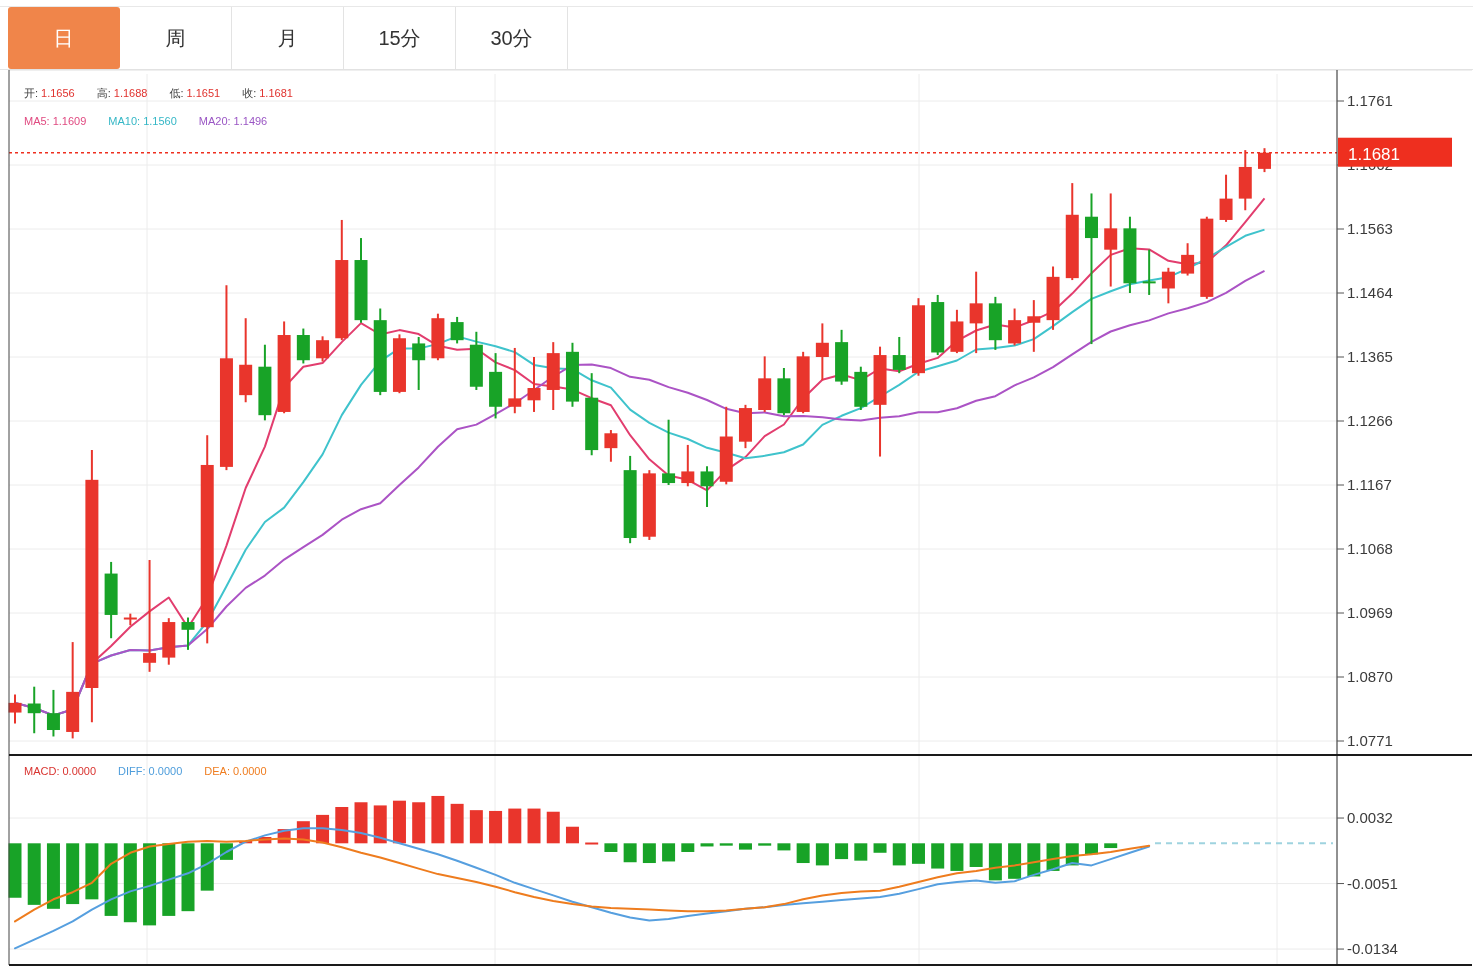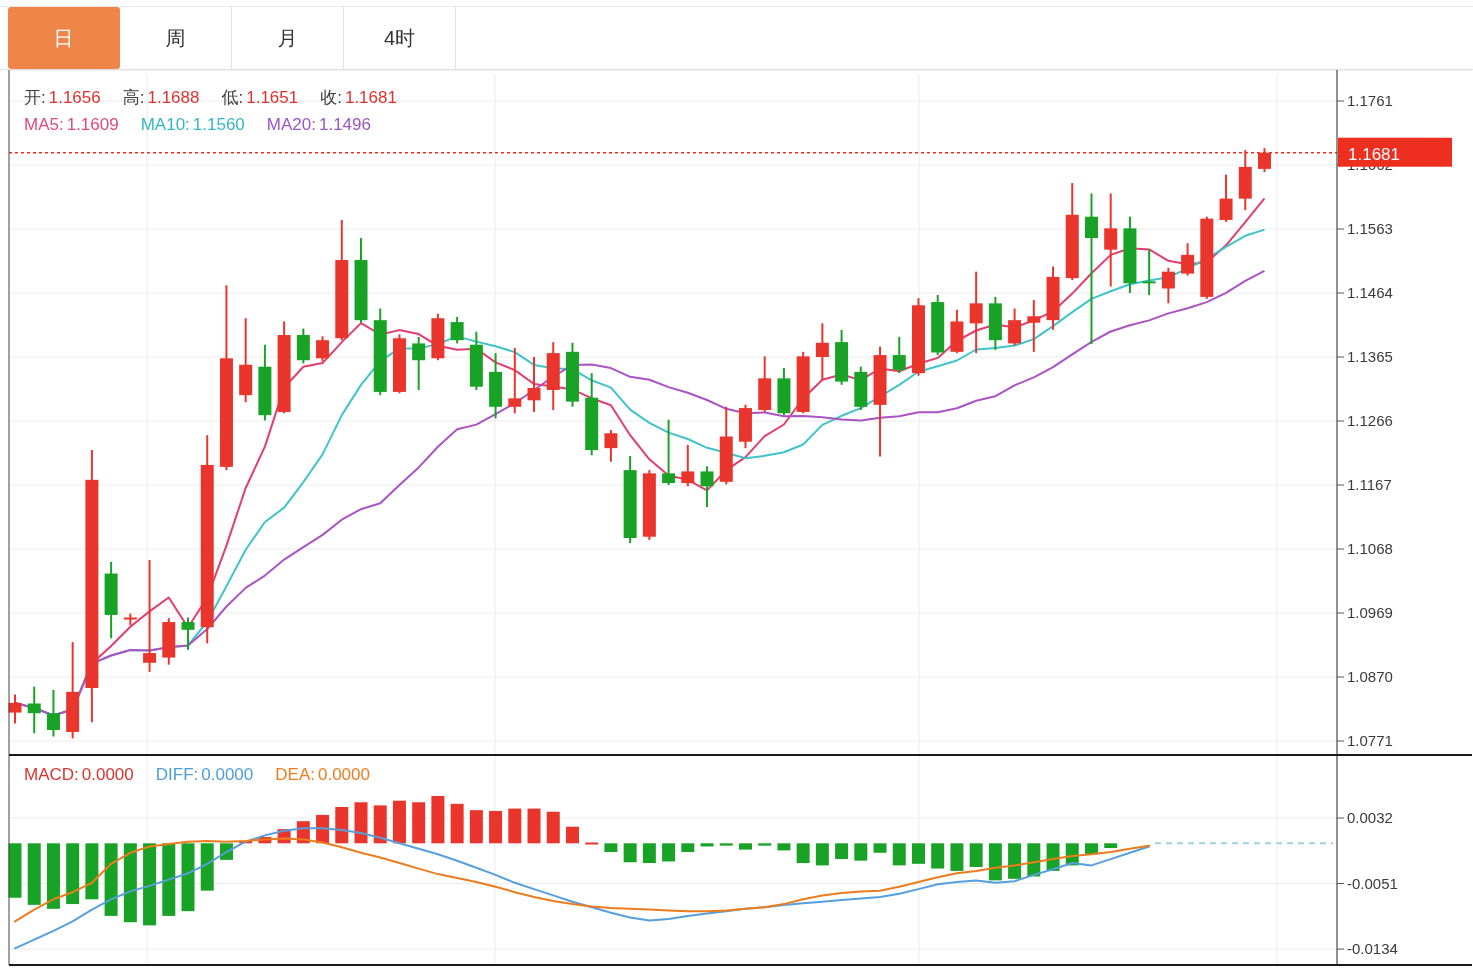--- a/index.html
+++ b/index.html
@@ -6,36 +6,37 @@
   body{font-family:"Liberation Sans","DejaVu Sans",sans-serif;}
   #app{position:relative;width:1473px;height:969px;background:#fff;overflow:hidden;}
   
   #tabbar{position:absolute;left:0;top:6px;width:1473px;height:64px;background:#fff;
           border-top:1px solid #e8e8e8;border-bottom:1px solid #e4e4e4;display:flex;align-items:stretch;box-sizing:border-box;}
   .tab{width:112px;display:flex;align-items:center;justify-content:center;font-size:20px;color:#333;
        border-right:1px solid #e3e3e3;cursor:pointer;box-sizing:border-box;background:#fff;}
   .tab:first-child{margin-left:8px;}
   .tab.selected{color:#fff;border-radius:3px;border-right:1px solid transparent;}
   
-  .legend{position:absolute;left:24px;font-size:17px;white-space:nowrap;z-index:5;}
+  .legend{position:absolute;left:24px;font-size:11px;white-space:nowrap;z-index:5;}
   .legend .item{margin-right:22px;}
   .legend .lab{color:#3f3f3f;}
   .legend .val{margin-left:3px;}
   #chart-svg{position:absolute;left:0;top:0;z-index:1;}
   text{font-family:"Liberation Sans","DejaVu Sans",sans-serif;}
 </style>
 </head>
 <body>
 
 <div id="app">
   <div id="tabbar">
       <div class="tab selected" style="background: rgb(240, 133, 74);">日</div>
       <div class="tab">周</div>
       <div class="tab">月</div>
-      <div class="tab">4时</div>
+      <div class="tab">15分</div>
+      <div class="tab">30分</div>
     </div>
   <div class="legend" id="legend-ohlc" style="top:86px"><span class="item"><span class="lab" style="color: rgb(63, 63, 63);">开:</span><span class="val" style="color: rgb(224, 50, 46);">1.1656</span></span><span class="item"><span class="lab" style="color: rgb(63, 63, 63);">高:</span><span class="val" style="color: rgb(224, 50, 46);">1.1688</span></span><span class="item"><span class="lab" style="color: rgb(63, 63, 63);">低:</span><span class="val" style="color: rgb(224, 50, 46);">1.1651</span></span><span class="item"><span class="lab" style="color: rgb(63, 63, 63);">收:</span><span class="val" style="color: rgb(224, 50, 46);">1.1681</span></span></div>
   <div class="legend" id="legend-ma" style="top:115px"><span class="item"><span class="lab" style="color: rgb(224, 74, 128);">MA5:</span><span class="val" style="color: rgb(224, 74, 128);">1.1609</span></span><span class="item"><span class="lab" style="color: rgb(53, 183, 198);">MA10:</span><span class="val" style="color: rgb(53, 183, 198);">1.1560</span></span><span class="item"><span class="lab" style="color: rgb(154, 86, 196);">MA20:</span><span class="val" style="color: rgb(154, 86, 196);">1.1496</span></span></div>
   <div class="legend" id="legend-macd" style="top:765px"><span class="item"><span class="lab" style="color: rgb(217, 52, 48);">MACD:</span><span class="val" style="color: rgb(217, 52, 48);">0.0000</span></span><span class="item"><span class="lab" style="color: rgb(78, 157, 219);">DIFF:</span><span class="val" style="color: rgb(78, 157, 219);">0.0000</span></span><span class="item"><span class="lab" style="color: rgb(239, 125, 32);">DEA:</span><span class="val" style="color: rgb(239, 125, 32);">0.0000</span></span></div>
   <svg id="chart-svg" width="1473" height="969">
       <line x1="9" y1="101" x2="1337" y2="101" stroke="#ececec" stroke-width="1"></line>
       <line x1="9" y1="165" x2="1337" y2="165" stroke="#ececec" stroke-width="1"></line>
       <line x1="9" y1="229" x2="1337" y2="229" stroke="#ececec" stroke-width="1"></line>
       <line x1="9" y1="293" x2="1337" y2="293" stroke="#ececec" stroke-width="1"></line>
       <line x1="9" y1="357" x2="1337" y2="357" stroke="#ececec" stroke-width="1"></line>

